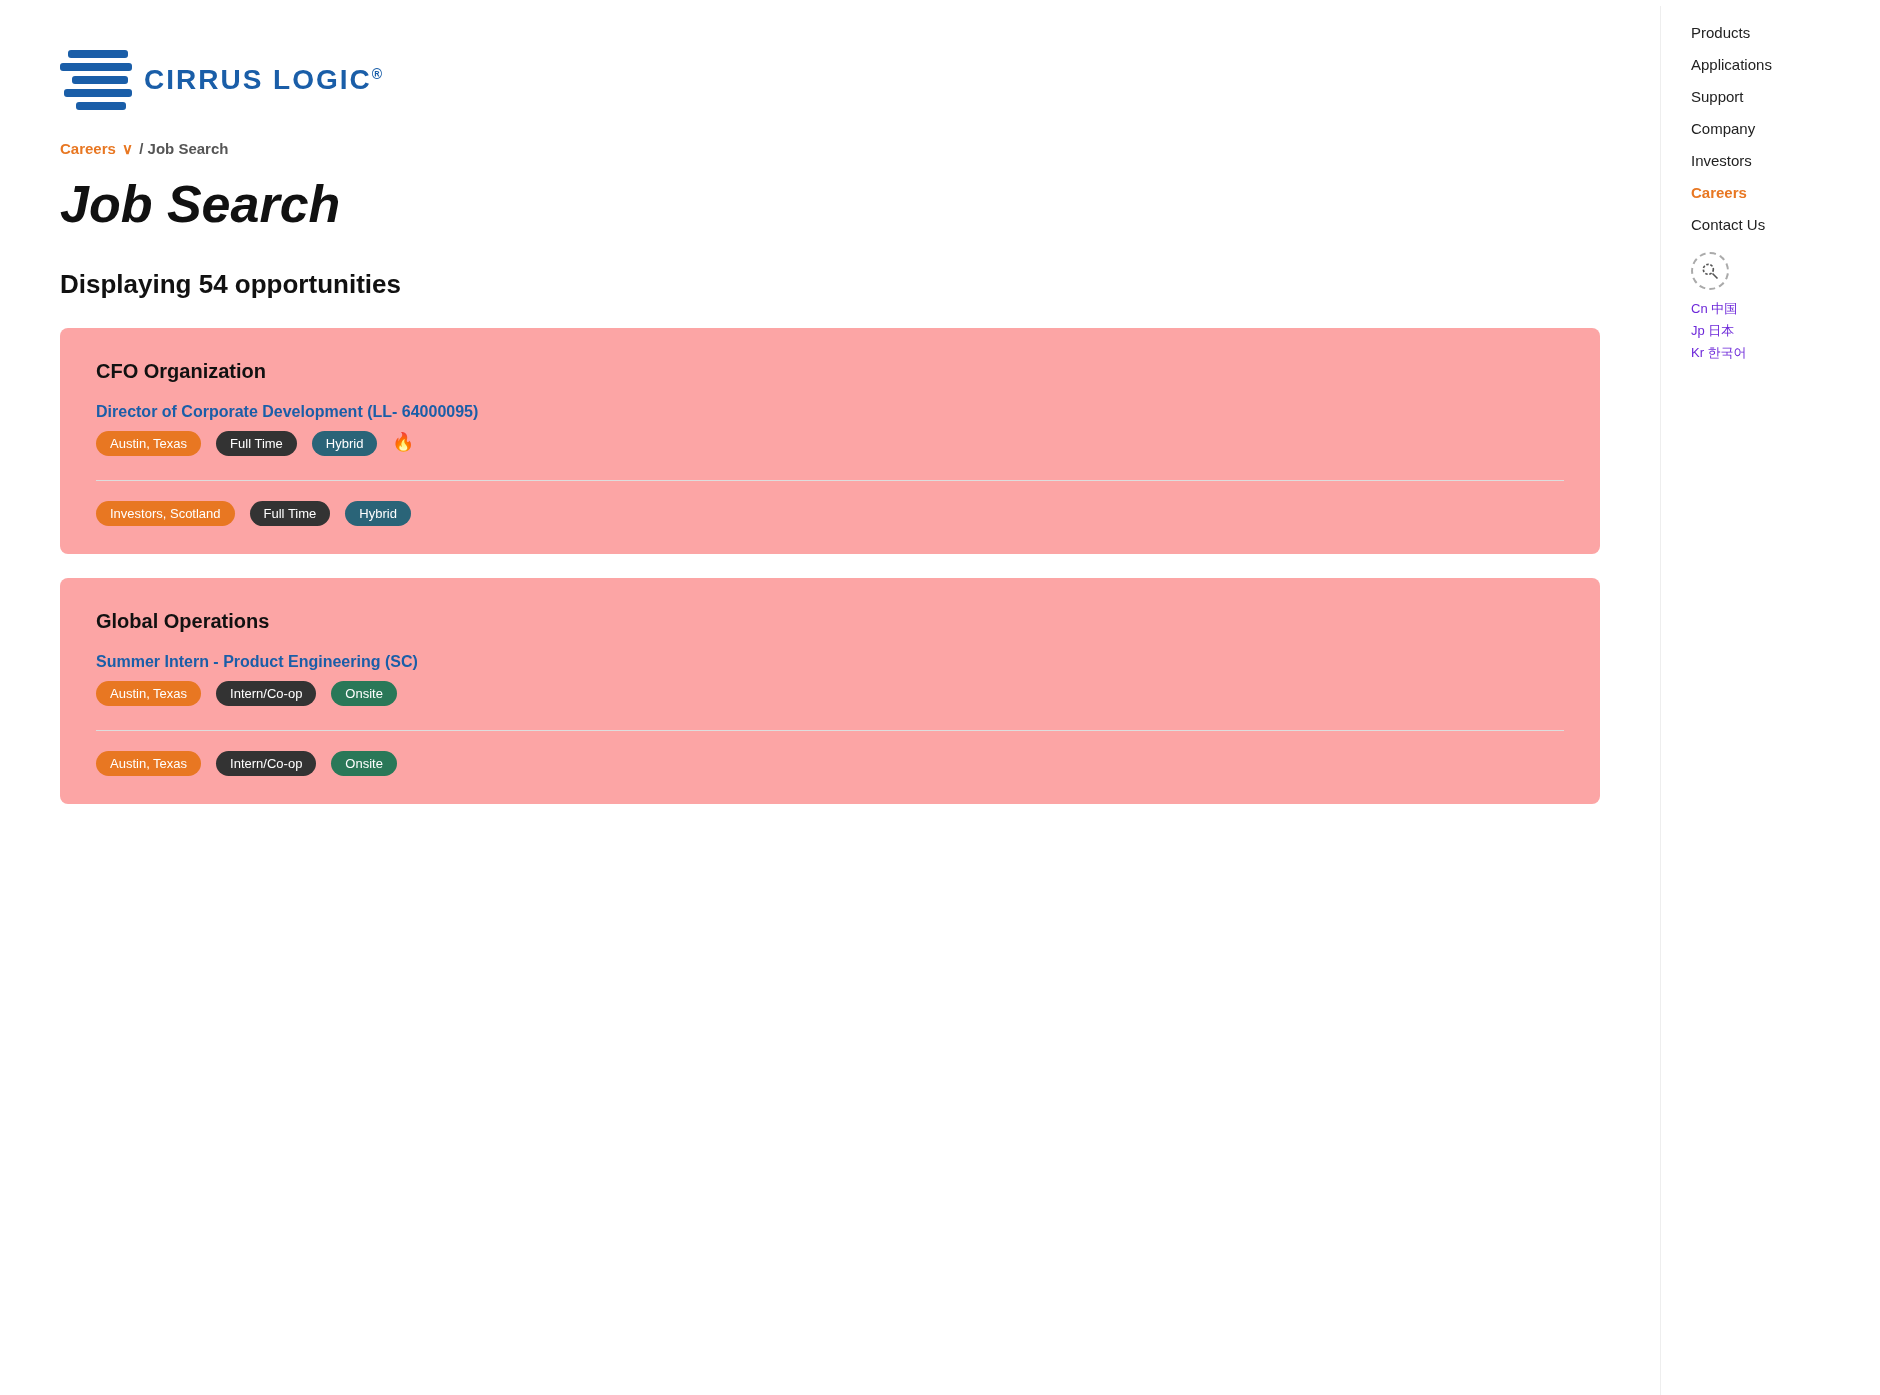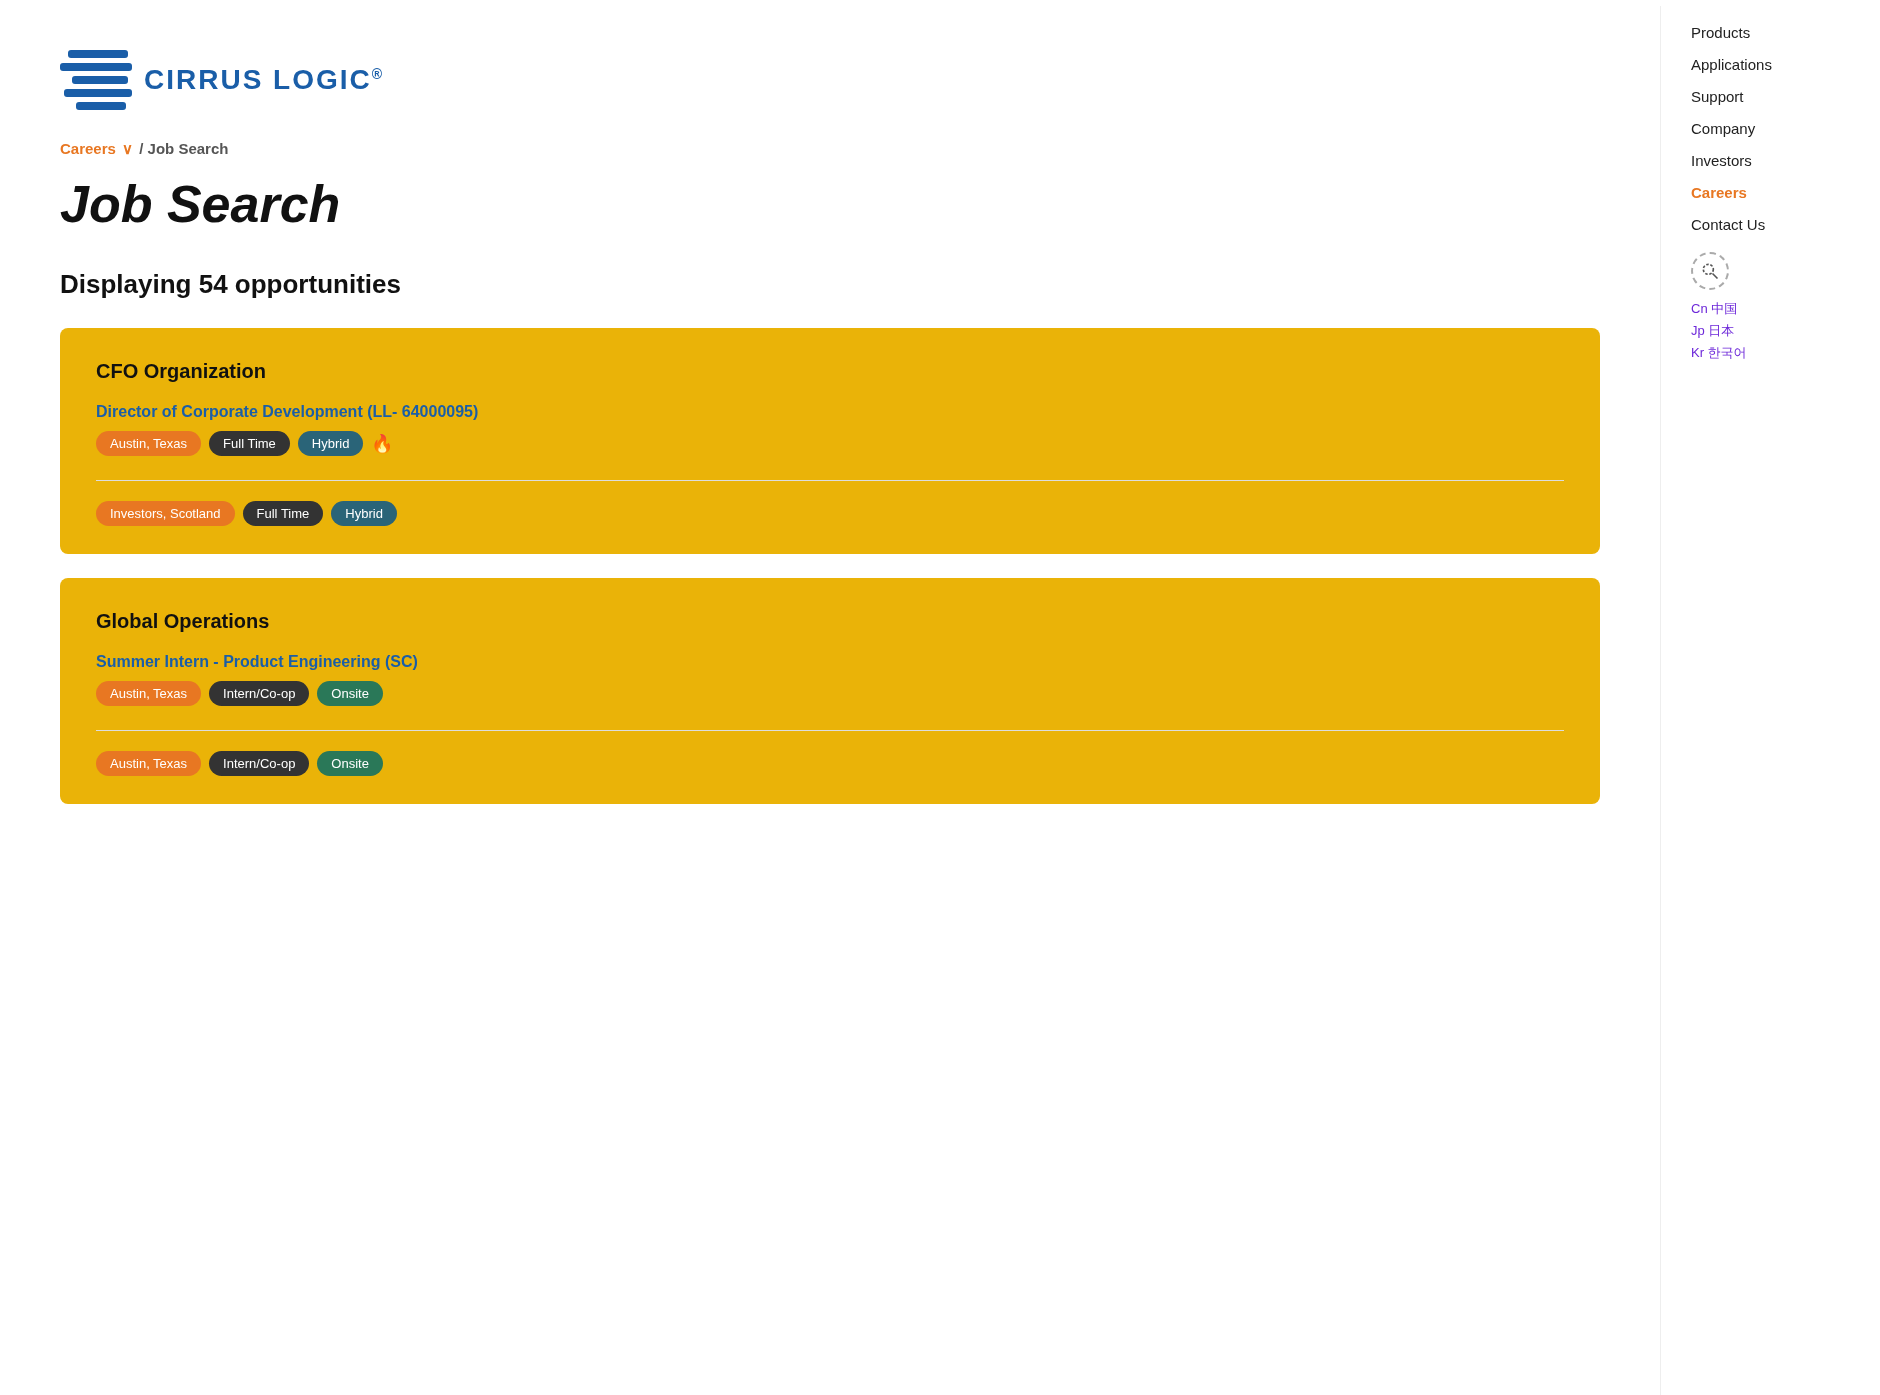--- a/index.html
+++ b/index.html
@@ -105,21 +105,21 @@
     
     .display-count {
       font-size: 26px;
       font-weight: 700;
       color: #111;
       margin-bottom: 28px;
     }
 
     
     .job-card {
-      background: #eab308;
+      background: #fca5a5;
       border-radius: 8px;
       padding: 32px 36px 28px 36px;
       margin-bottom: 24px;
     }
     .job-group-title {
       font-size: 20px;
       font-weight: 700;
       color: #111;
       margin-bottom: 20px;
     }
@@ -128,21 +128,21 @@
     }
     .job-listing:last-child { margin-bottom: 0; }
     .job-title-link {
       font-size: 16px;
       font-weight: 600;
       color: #1a5ea8;
       text-decoration: none;
       display: block;
       margin-bottom: 10px;
     }
-    .tags { display: flex; flex-wrap: wrap; gap: 8px; align-items: center; }
+    .tags { display: flex; flex-wrap: wrap; gap: 15px; }
     .tag {
       padding: 5px 14px;
       border-radius: 20px;
       font-size: 13px;
       font-weight: 500;
     }
     .tag-orange { background: #e87722; color: #fff; }
     .tag-dark { background: #333; color: #fff; }
     .tag-teal { background: #2a6478; color: #fff; }
     .tag-green { background: #2a7858; color: #fff; }

